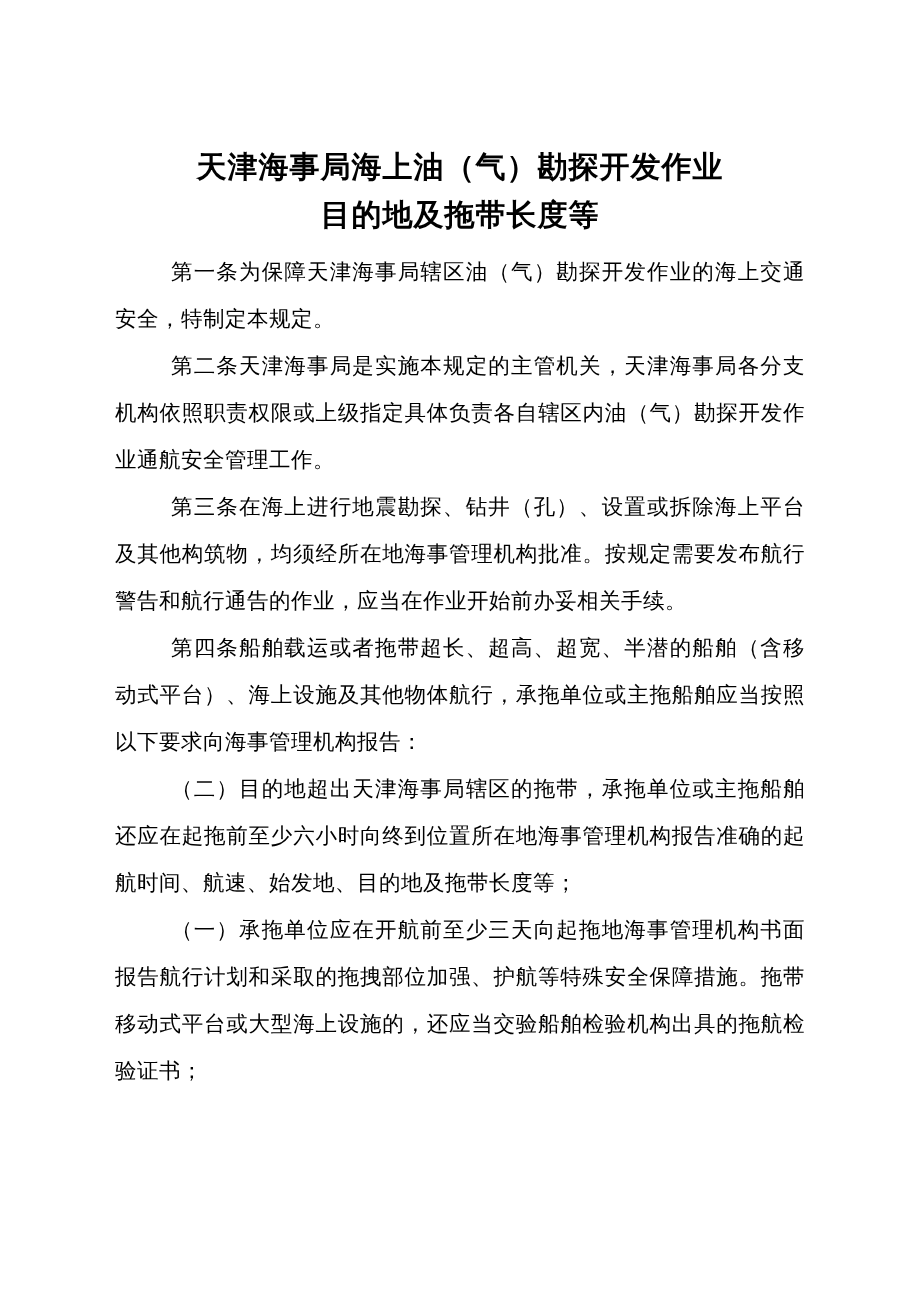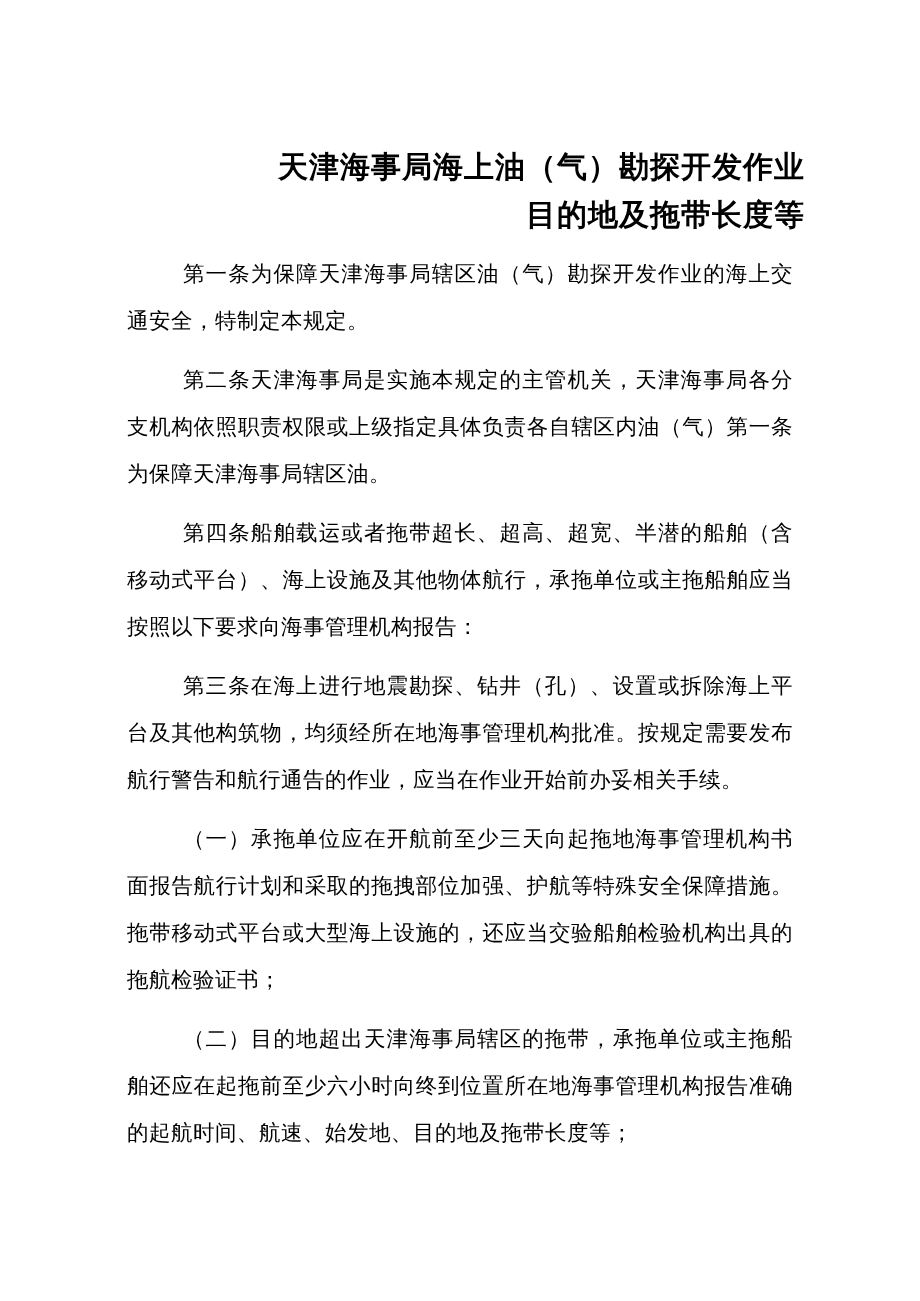--- a/index.html
+++ b/index.html
@@ -13,50 +13,50 @@
     height: 1301px;
     margin: 0 auto;
     background: #ffffff;
     box-sizing: border-box;
     padding: 143px 115px 0 115px;
     overflow: hidden;
     color: #000000;
   }
   .doc-title {
     margin: 0 0 10px 0;
-    text-align: right;
+    text-align: center;
     font-family: "Liberation Sans", sans-serif;
     font-weight: bold;
     font-size: 30px;
     line-height: 48px;
     letter-spacing: 1px;
   }
   .doc-title .title-line {
     display: block;
   }
   .doc-body p {
-    margin: 12px;
+    margin: 0;
     font-family: "Liberation Serif", serif;
     font-size: 21.5px;
     line-height: 47px;
     text-align: justify;
     text-indent: 56px;
     letter-spacing: 0.5px;
     word-break: break-all;
   }
 </style>
 </head>
 <body>
 
 <div class="page">
   <h1 class="doc-title">
     <span class="title-line">天津海事局海上油（气）勘探开发作业</span>
     <span class="title-line">目的地及拖带长度等</span>
   </h1>
   <div class="doc-body">
       <p>第一条为保障天津海事局辖区油（气）勘探开发作业的海上交通安全，特制定本规定。</p>
-      <p>第二条天津海事局是实施本规定的主管机关，天津海事局各分支机构依照职责权限或上级指定具体负责各自辖区内油（气）第一条为保障天津海事局辖区油。</p>
+      <p>第二条天津海事局是实施本规定的主管机关，天津海事局各分支机构依照职责权限或上级指定具体负责各自辖区内油（气）勘探开发作业通航安全管理工作。</p>
+      <p>第三条在海上进行地震勘探、钻井（孔）、设置或拆除海上平台及其他构筑物，均须经所在地海事管理机构批准。按规定需要发布航行警告和航行通告的作业，应当在作业开始前办妥相关手续。</p>
       <p>第四条船舶载运或者拖带超长、超高、超宽、半潜的船舶（含移动式平台）、海上设施及其他物体航行，承拖单位或主拖船舶应当按照以下要求向海事管理机构报告：</p>
-      <p>第三条在海上进行地震勘探、钻井（孔）、设置或拆除海上平台及其他构筑物，均须经所在地海事管理机构批准。按规定需要发布航行警告和航行通告的作业，应当在作业开始前办妥相关手续。</p>
+      <p>（二）目的地超出天津海事局辖区的拖带，承拖单位或主拖船舶还应在起拖前至少六小时向终到位置所在地海事管理机构报告准确的起航时间、航速、始发地、目的地及拖带长度等；</p>
       <p>（一）承拖单位应在开航前至少三天向起拖地海事管理机构书面报告航行计划和采取的拖拽部位加强、护航等特殊安全保障措施。拖带移动式平台或大型海上设施的，还应当交验船舶检验机构出具的拖航检验证书；</p>
-      <p>（二）目的地超出天津海事局辖区的拖带，承拖单位或主拖船舶还应在起拖前至少六小时向终到位置所在地海事管理机构报告准确的起航时间、航速、始发地、目的地及拖带长度等；</p>
     </div>
 </div>
 
 </body></html>

